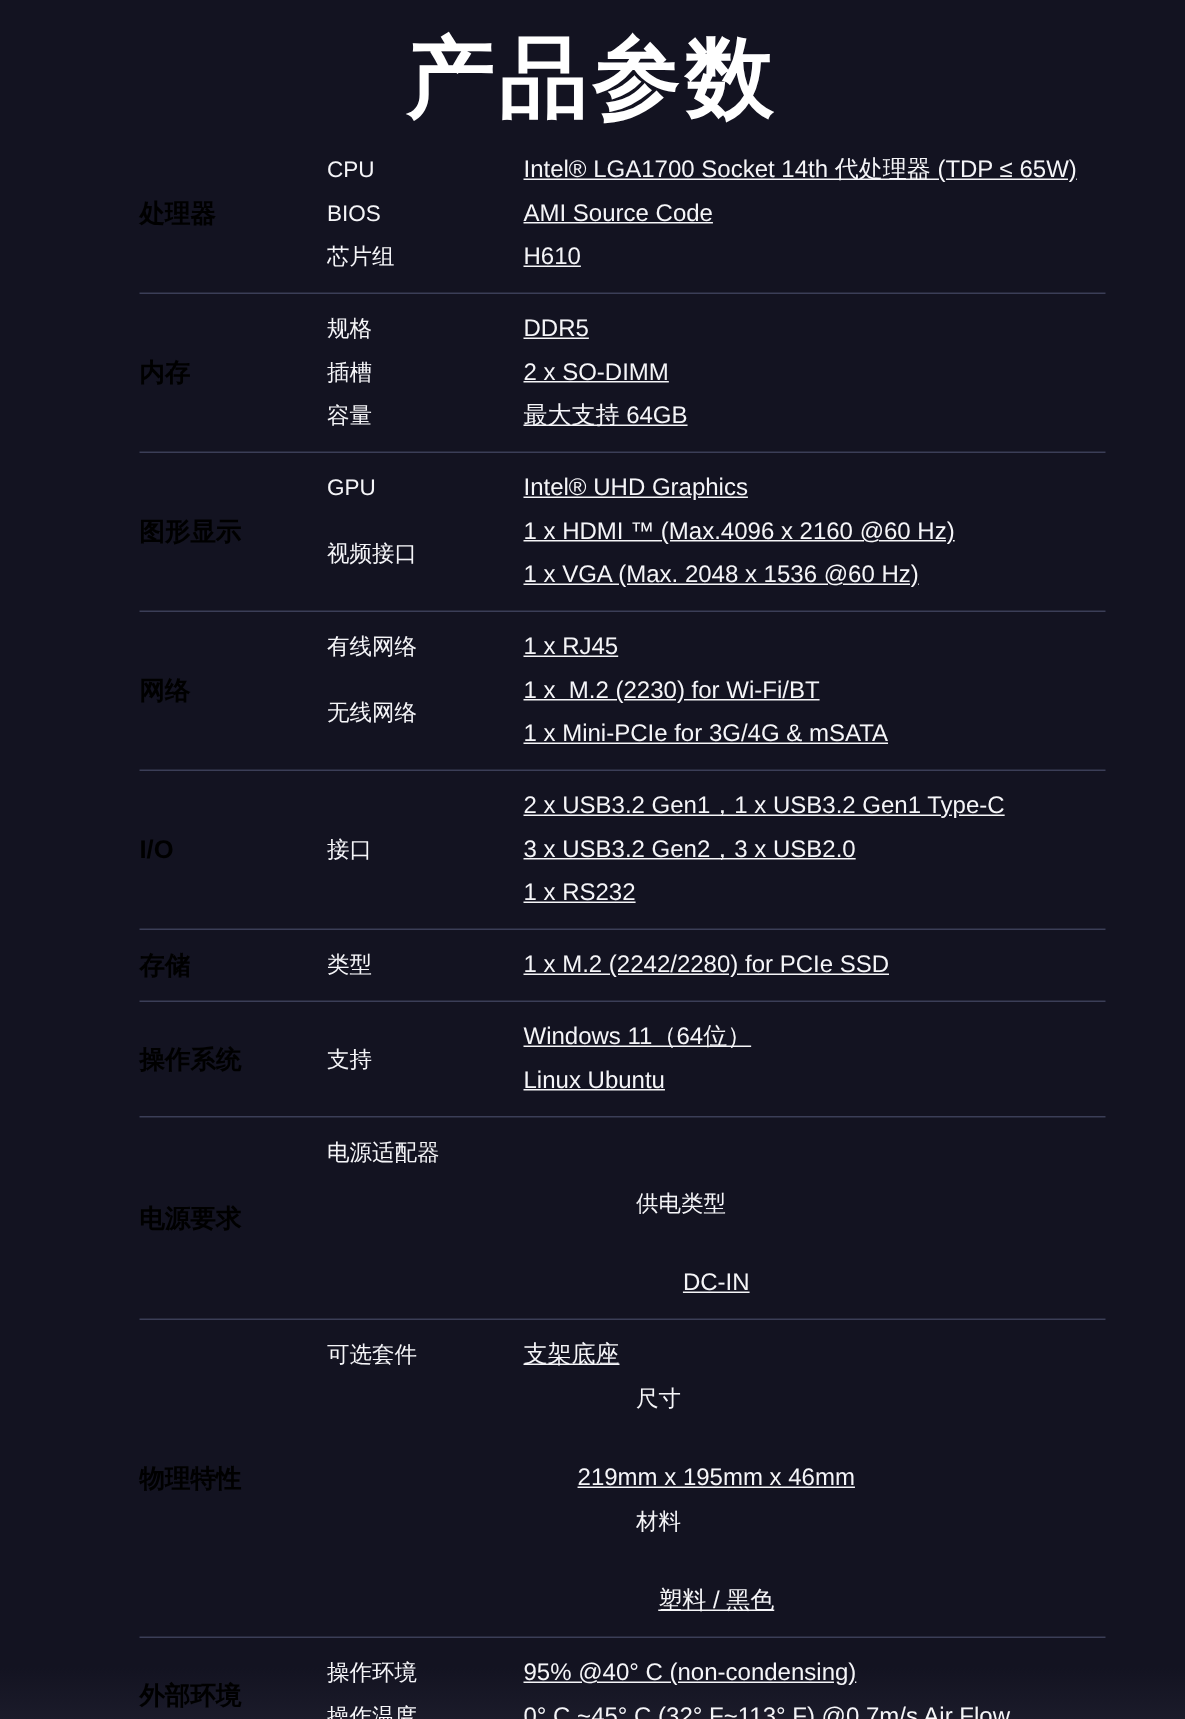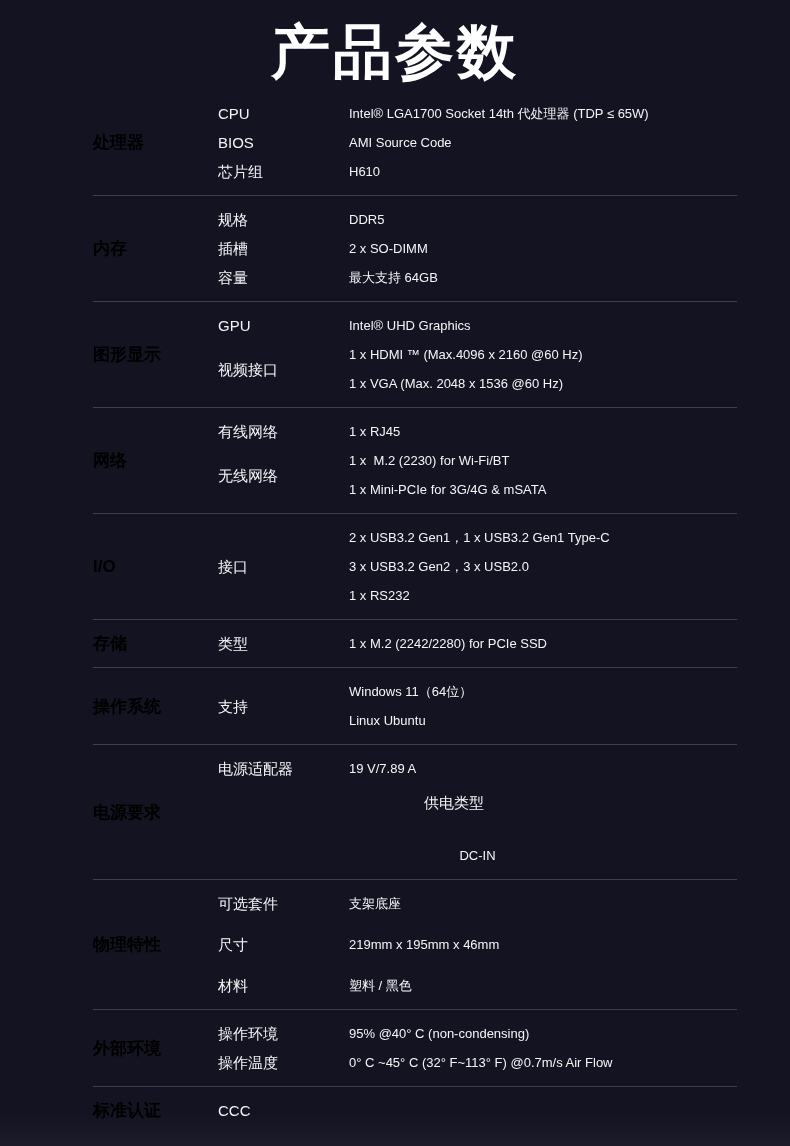--- a/index.html
+++ b/index.html
@@ -49,28 +49,29 @@
   .row { display: flex; align-items: center; gap: 24px; }
   .label {
     width: 107px;
     flex-shrink: 0;
     font-size: 15px;
     line-height: 29px;
     color: var(--text);
   }
   .values { flex: 1; min-width: 0; }
   .value-line {
-    font-size: 13px;
+    font-size: 16px;
     line-height: 29px;
     white-space: pre-wrap;
     color: var(--text);
+    text-decoration: underline;
   }
   
   .section:nth-child(8) .row + .row { margin-top: 5px; flex-direction: column; }
-  .section:nth-child(9) .row + .row { margin-top: 12px; }
+  .section:nth-child(9) .row + .row { margin-top: 0; flex-direction: column; }
   .section:nth-child(10) .row + .row { }
 </style>
 </head>
 <body>
 
 <main class="page">
   <h1 class="title">产品参数</h1>
   <div class="table" id="spec-table">
       <section class="section">
         <div class="category">处理器</div>
@@ -188,23 +189,20 @@
               <div class="value-line">Linux Ubuntu</div>
             </div>
           </div>
         </div>
       </section>
       <section class="section">
         <div class="category">电源要求</div>
         <div class="rows">
           <div class="row">
             <div class="label">电源适配器</div>
-            <div class="values">
-              <div class="value-line">19 V/7.89 A</div>
-            </div>
           </div>
           <div class="row">
             <div class="label">供电类型</div>
             <div class="values">
               <div class="value-line">DC-IN</div>
             </div>
           </div>
         </div>
       </section>
       <section class="section">

